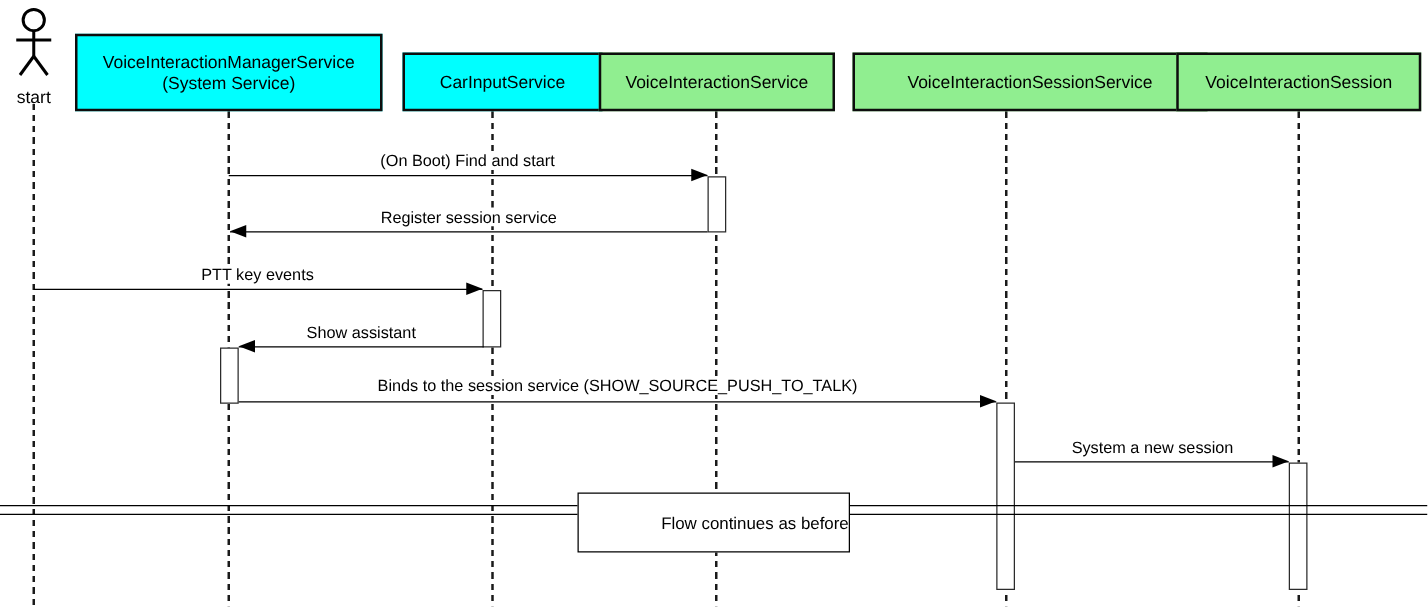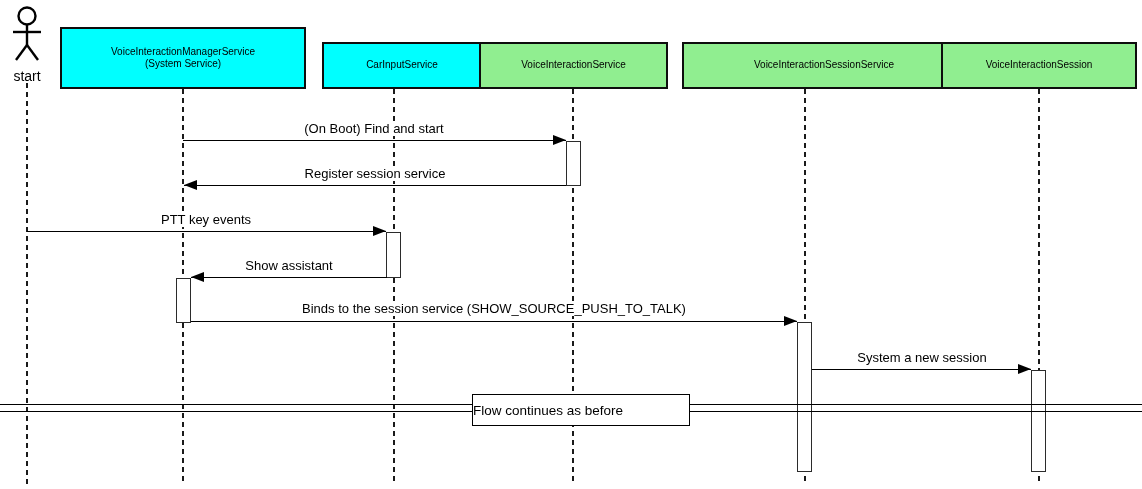--- a/index.html
+++ b/index.html
@@ -8,21 +8,21 @@
     position:relative; width:1142px; height:489px; background:#ffffff;
     overflow:hidden; color:#000;
   }
   .lifeline {
     position:absolute; width:2px; top:89px; bottom:4px; z-index:1;
     background:repeating-linear-gradient(to bottom,#1a1a1a 0 5px, transparent 5px 9px);
   }
   .participant {
     position:absolute; top:42px; height:47px; border:2px solid #0d0d0d;
     display:flex; flex-direction:column; align-items:center; justify-content:center;
-    font-size:10px; line-height:1.25; text-align:center; z-index:3;
+    font-size:14px; line-height:1.25; text-align:center; z-index:3;
   }
   .activation {
     position:absolute; width:15px; background:#ffffff; border:1.6px solid #2b2b2b; z-index:4;
   }
   .arrow { position:absolute; height:0; border-top:1.6px solid #000; z-index:6; }
   .head-right {
     position:absolute; right:0; top:-6.5px; width:0; height:0;
     border-left:13px solid #000; border-top:5.5px solid transparent; border-bottom:5.5px solid transparent;
   }
   .head-left {
@@ -31,23 +31,23 @@
   }
   .msg-label {
     position:absolute; transform:translateX(-50%); white-space:nowrap;
     font-size:13px; background:#ffffff; padding:0 3px; z-index:6;
   }
   .separator-lines {
     position:absolute; left:0; width:1142px; top:404px; height:8px;
     border-top:1.6px solid #000; border-bottom:1.6px solid #000; z-index:5;
   }
   .separator-box {
-    position:absolute; left:472px; top:394px; width:218px; height:32px;
+    position:absolute; left:462px; top:394px; width:218px; height:48px;
     background:#ffffff; border:1.6px solid #000; z-index:7;
-    display:flex; align-items:center; justify-content:flex-start; font-size:13.5px;
+    display:flex; align-items:center; justify-content:flex-end; font-size:13.5px;
   }
   .actor-wrap { position:absolute; left:6px; top:5px; width:42px; z-index:3; text-align:center; }
   .actor-name { font-size:14px; margin-top:1px; }
 </style>
 </head>
 <body>
 
 <div class="canvas">
 
   <div class="lifeline" style="left:26px; top:83px;"></div>

